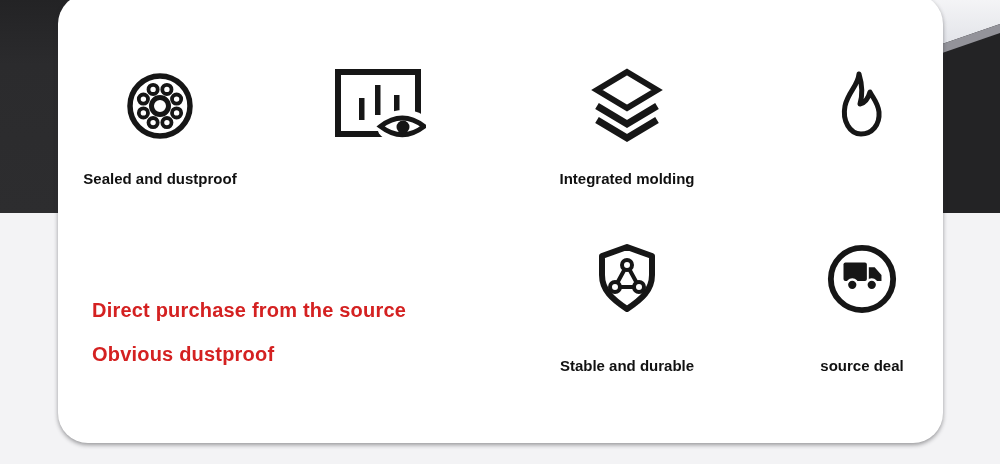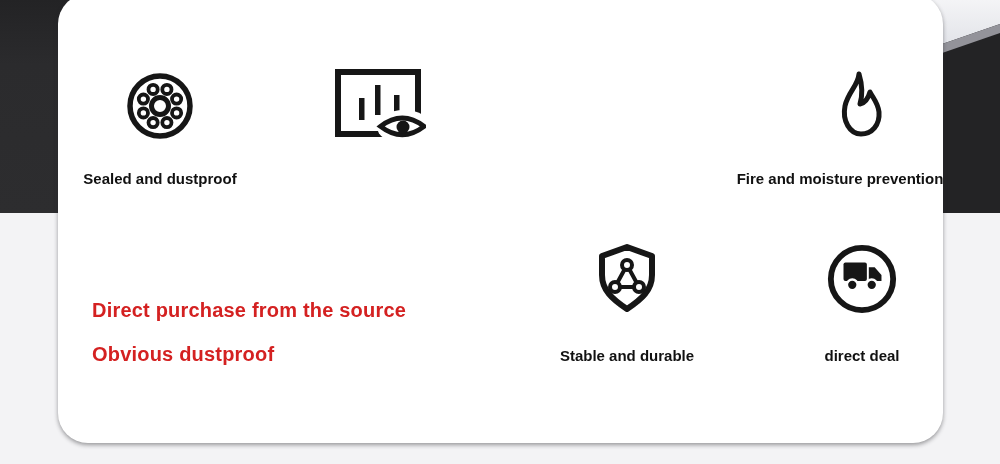--- a/index.html
+++ b/index.html
@@ -36,21 +36,21 @@
   }
   .item { position:absolute; text-align:center; }
   .icon-wrap { display:flex; align-items:flex-start; justify-content:center; }
   .item .label {
     font-size:15px; font-weight:bold; color:#111;
     white-space:nowrap; line-height:18px;
   }
   .row-top .icon-wrap { height:78px; }
   .row-top .label { margin-top:24px; }
   .row-bottom .icon-wrap { height:74px; }
-  .row-bottom .label { margin-top:31px; }
+  .row-bottom .label { margin-top:41px; }
   .item-flame .icon-wrap { transform:translateX(20px); }
   .f0 { left:2px;  top:74px; width:200px; }
   .f1 { left:222px; top:74px; width:200px; }
   .f2 { left:469px; top:74px; width:200px; }
   .f3 { left:664px; top:74px; width:236px; }
   .f4 { left:469px; top:248px; width:200px; }
   .f5 { left:704px; top:248px; width:200px; }
   .headline {
     position:absolute; left:34px; top:294px;
     font-size:20px; font-weight:bold; line-height:44px;
@@ -101,28 +101,37 @@
             <rect x="41" y="17" width="5.5" height="30"></rect>
             <rect x="60" y="27" width="5.5" height="17"></rect>
           </g>
           <ellipse cx="70" cy="59" rx="27" ry="17" fill="#ffffff" stroke="none"></ellipse>
           <path d="M48,59 Q70,42 92,59 Q70,76 48,59 Z" transform="translate(-1,0) scale(0.99)" stroke="#161616" stroke-width="5" fill="#ffffff"></path>
           <circle cx="69" cy="59" r="6.5" fill="#161616" stroke="none"></circle>
         </svg>
       </div>
     </div>
 
+    <div class="item row-top f2">
+      <div class="icon-wrap">
+        <svg width="72" height="76" viewBox="0 0 72 76" fill="none" stroke="#161616">
+          <polygon points="36,4 66,22 36,40 6,22" stroke-width="6" stroke-linejoin="miter"></polygon>
+          <path d="M6,38 L36,56 L66,38" stroke-width="7"></path>
+          <path d="M6,52 L36,70 L66,52" stroke-width="7"></path>
+        </svg>
+      </div>
+      <div class="label">Integrated molding</div>
+    </div>
 
     <div class="item row-top f3 item-flame">
       <div class="icon-wrap">
         <svg width="62" height="76" viewBox="0 0 62 76" fill="none" stroke="#161616">
           <path d="M30,6 C29,18 19,24 16,38 C13,53 21,66 32,66 C43,66 51,57 50,44 C49,35 44,30 41,24 C39,31 36,35 31,36 C34,26 33,16 30,6 Z" stroke-width="5" stroke-linejoin="round" stroke-linecap="round"></path>
         </svg>
       </div>
-      <div class="label">Fire and moisture prevention</div>
     </div>
 
     <div class="item row-bottom f4">
       <div class="icon-wrap">
         <svg width="70" height="74" viewBox="0 0 70 74" fill="none" stroke="#161616">          
             <path d="M35,5 L60,14 L60,33 C60,48 50,57 35,67 C20,57 10,48 10,33 L10,14 Z" stroke-width="6" stroke-linejoin="round"></path>
           <g stroke-width="4">
             <path d="M35,23 L23,45 M35,23 L47,45 M23,45 L47,45"></path>
             <circle cx="35" cy="23" r="5" fill="#ffffff"></circle>
             <circle cx="23" cy="45" r="5" fill="#ffffff"></circle>
@@ -136,21 +145,21 @@
     <div class="item row-bottom f5">
       <div class="icon-wrap">
         <svg width="74" height="74" viewBox="0 0 76 76" fill="none">
           <circle cx="38" cy="38" r="32" stroke="#161616" stroke-width="6"></circle>
           <rect x="19" y="21" width="24" height="19" rx="2" fill="#161616"></rect>
           <path d="M45,26 L51,26 L58,34 L58,40 L45,40 Z" fill="#161616"></path>
           <circle cx="28" cy="44" r="5.5" fill="#161616" stroke="#ffffff" stroke-width="2.5"></circle>
           <circle cx="48" cy="44" r="5.5" fill="#161616" stroke="#ffffff" stroke-width="2.5"></circle>
         </svg>
       </div>
-      <div class="label">direct deal</div>
+      <div class="label">source deal</div>
     </div>
 
     <div class="headline">
       <div>Direct purchase from the source</div>
       <div>Obvious dustproof</div>
     </div>
 
   </div>
 </div>
 

